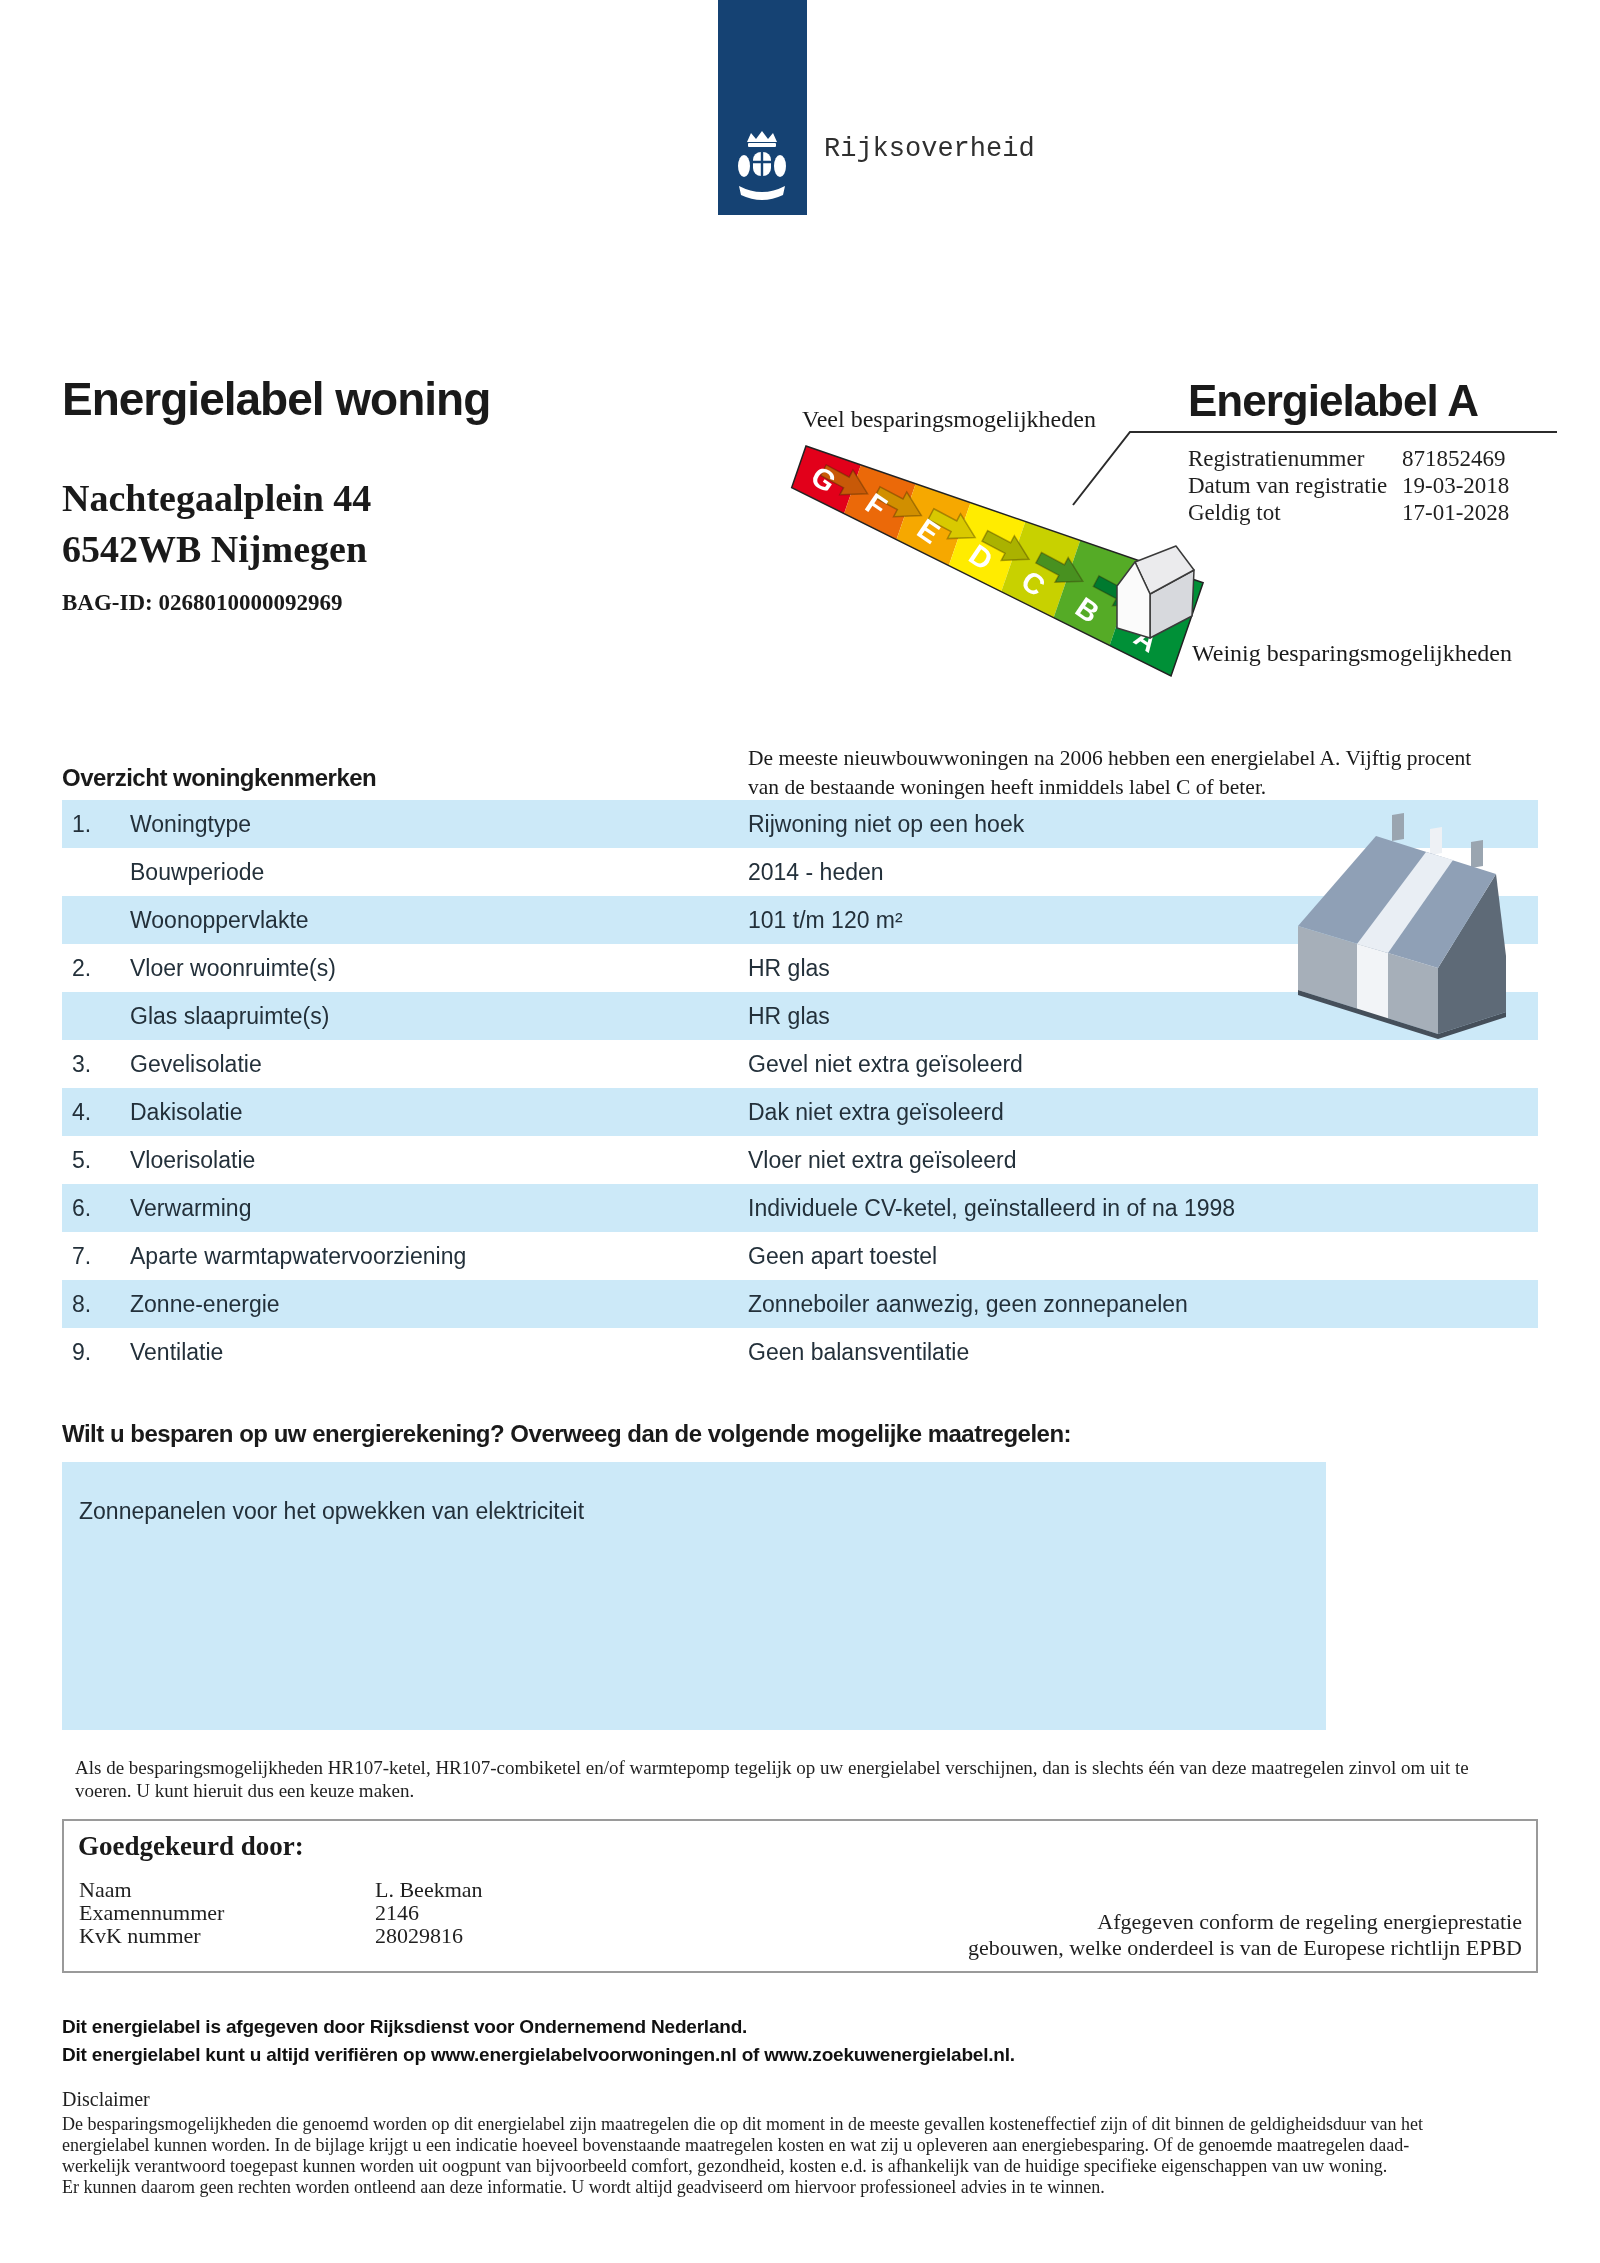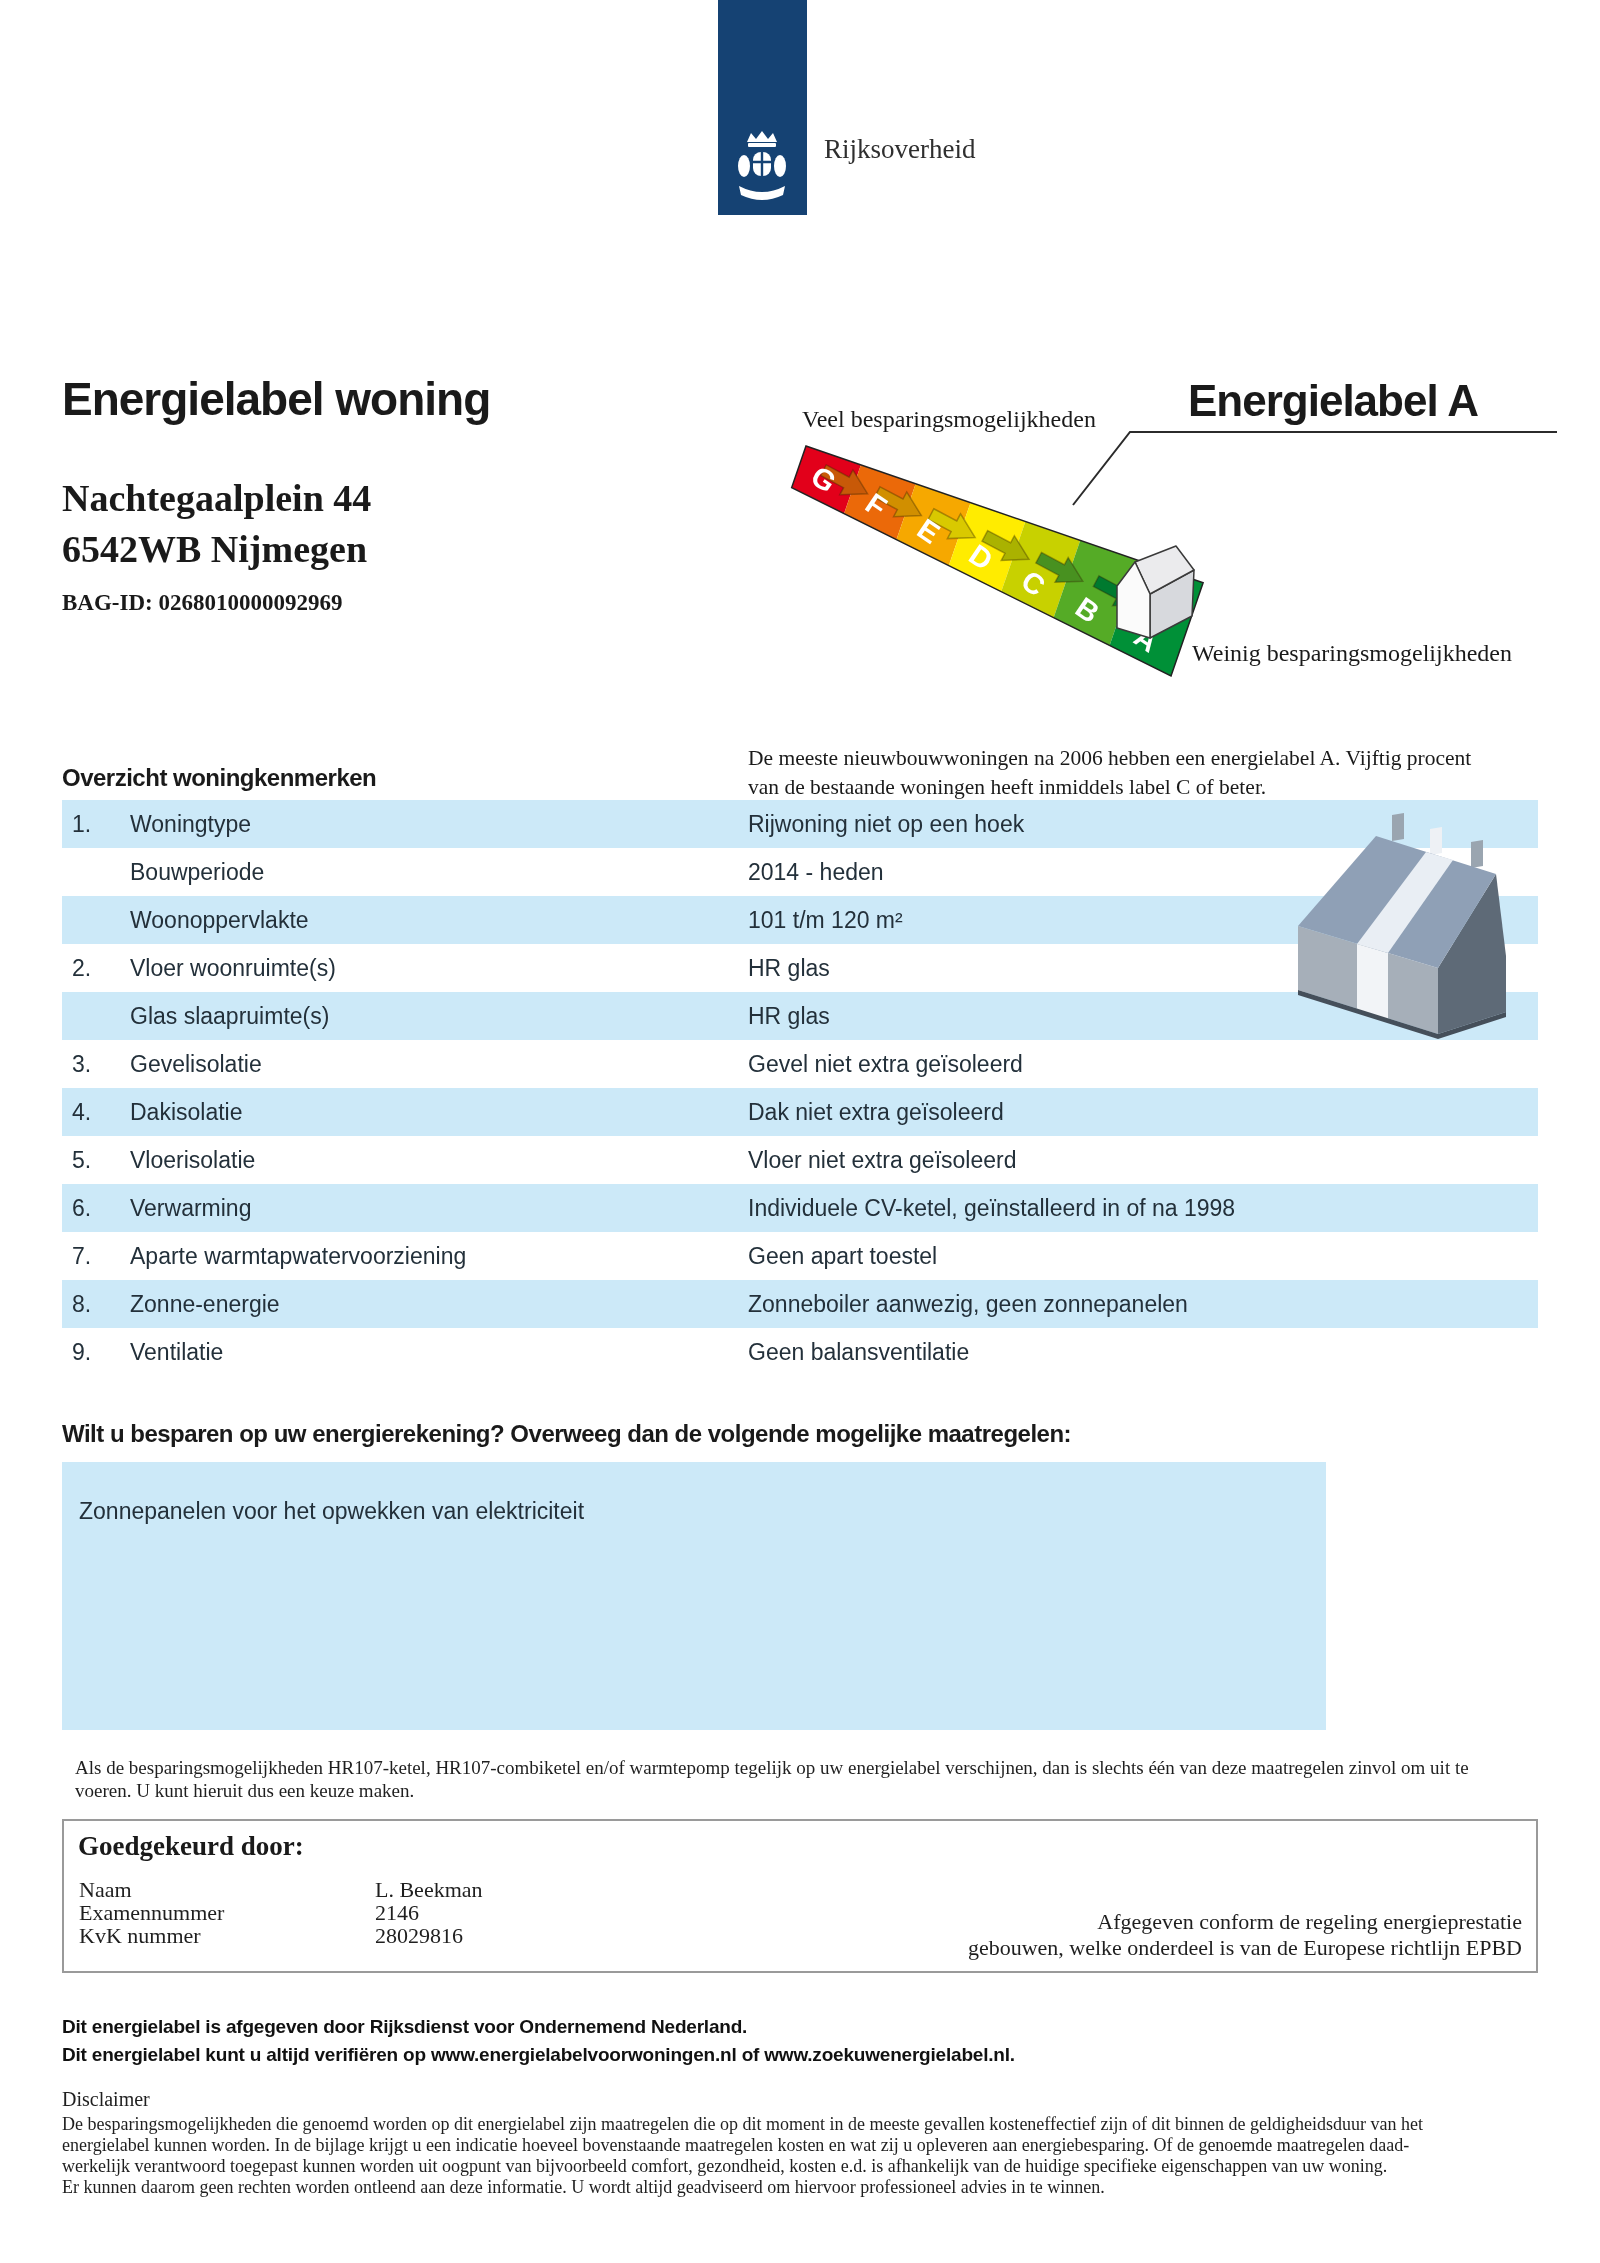--- a/index.html
+++ b/index.html
@@ -6,21 +6,21 @@
   #page{position:relative;width:1600px;height:2263px;background:#ffffff;overflow:hidden;
         font-family:"Liberation Sans",sans-serif;color:#1a1a1a;}
   .abs{position:absolute;}
   .sans{font-family:"Liberation Sans",sans-serif;}
   .serif{font-family:"Liberation Serif",serif;}
   .h1{font-weight:700;letter-spacing:-1px;font-size:46px;}
   .h2{font-weight:700;letter-spacing:-0.5px;font-size:24px;}
   .addr{font-family:"Liberation Serif",serif;font-weight:700;font-size:38px;}
   .bag{font-family:"Liberation Serif",serif;font-weight:700;font-size:23px;}
   .banner{background:#154273;}
-  .brand{font-family:Liberation Serif, serif;font-size:27px;color:#2f2f2f;}
+  .brand{font-family:Liberation Mono, monospace;font-size:27px;color:#2f2f2f;}
   .small-note{font-family:"Liberation Serif",serif;font-size:19px;line-height:23px;color:#1f1f1f;}
   
   .krow{position:relative;height:48px;font-size:23px;color:#23303a;}
   .krow.blue{background:#cce9f8;}
   .knum{position:absolute;left:10px;top:0;line-height:48px;}
   .klabel{position:absolute;left:68px;top:0;line-height:48px;}
   .kvalue{position:absolute;left:686px;top:0;line-height:48px;}
   
   .regrow{height:27px;font-family:"Liberation Serif",serif;font-size:23px;color:#1f1f1f;}
   .reglabel{display:inline-block;width:214px;}
@@ -62,20 +62,25 @@
   <div class="abs addr" style="left:62px;top:527px;">6542WB Nijmegen</div>
   <div class="abs bag" style="left:62px;top:590px;">BAG-ID: 0268010000092969</div>
 
   <div class="abs serif" style="left:802px;top:406px;font-size:24px;">Veel besparingsmogelijkheden</div>
   <div class="abs sans" style="left:1188px;top:376px;font-size:44px;font-weight:700;letter-spacing:-1px;">Energielabel A</div>
 
   <svg class="abs" style="left:1060px;top:424px;" width="510" height="95" viewBox="0 0 510 95">
     <polyline points="13,81 70,8 497,8" fill="none" stroke="#2b2b2b" stroke-width="2"></polyline>
   </svg>
 
+  <div class="abs" id="registration-rows" style="left:1188px;top:446px;">
+      <div class="regrow"><span class="reglabel">Registratienummer</span><span>871852469</span></div>
+      <div class="regrow"><span class="reglabel">Datum van registratie</span><span>19-03-2018</span></div>
+      <div class="regrow"><span class="reglabel">Geldig tot</span><span>17-01-2028</span></div>
+    </div>
 
   <svg class="abs" id="energy-band" style="left:790px;top:440px;" width="480" height="260" viewBox="0 0 480 260">
       <g transform="translate(16,6) rotate(19)">
         <polygon points="0,0 58,0 58,51.5 0,44.0" fill="#e2001a"></polygon>
         <polygon points="58,0 116,0 116,59.1 58,51.5" fill="#eb6909"></polygon>
         <polygon points="116,0 174,0 174,66.6 116,59.1" fill="#f6a800"></polygon>
         <polygon points="174,0 232,0 232,74.2 174,66.6" fill="#ffec00"></polygon>
         <polygon points="232,0 290,0 290,81.7 232,74.2" fill="#c8d100"></polygon>
         <polygon points="290,0 352,0 352,89.8 290,81.7" fill="#55ab26"></polygon>
         <polygon points="352,0 420,0 420,98.6 352,89.8" fill="#009037"></polygon>

